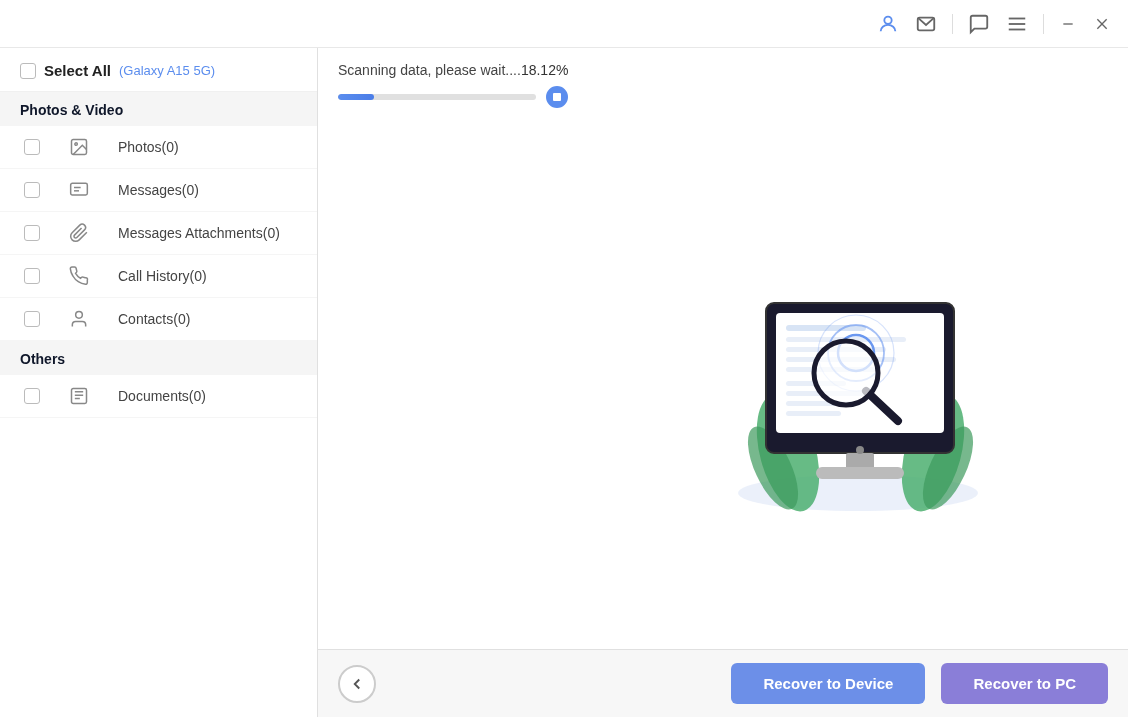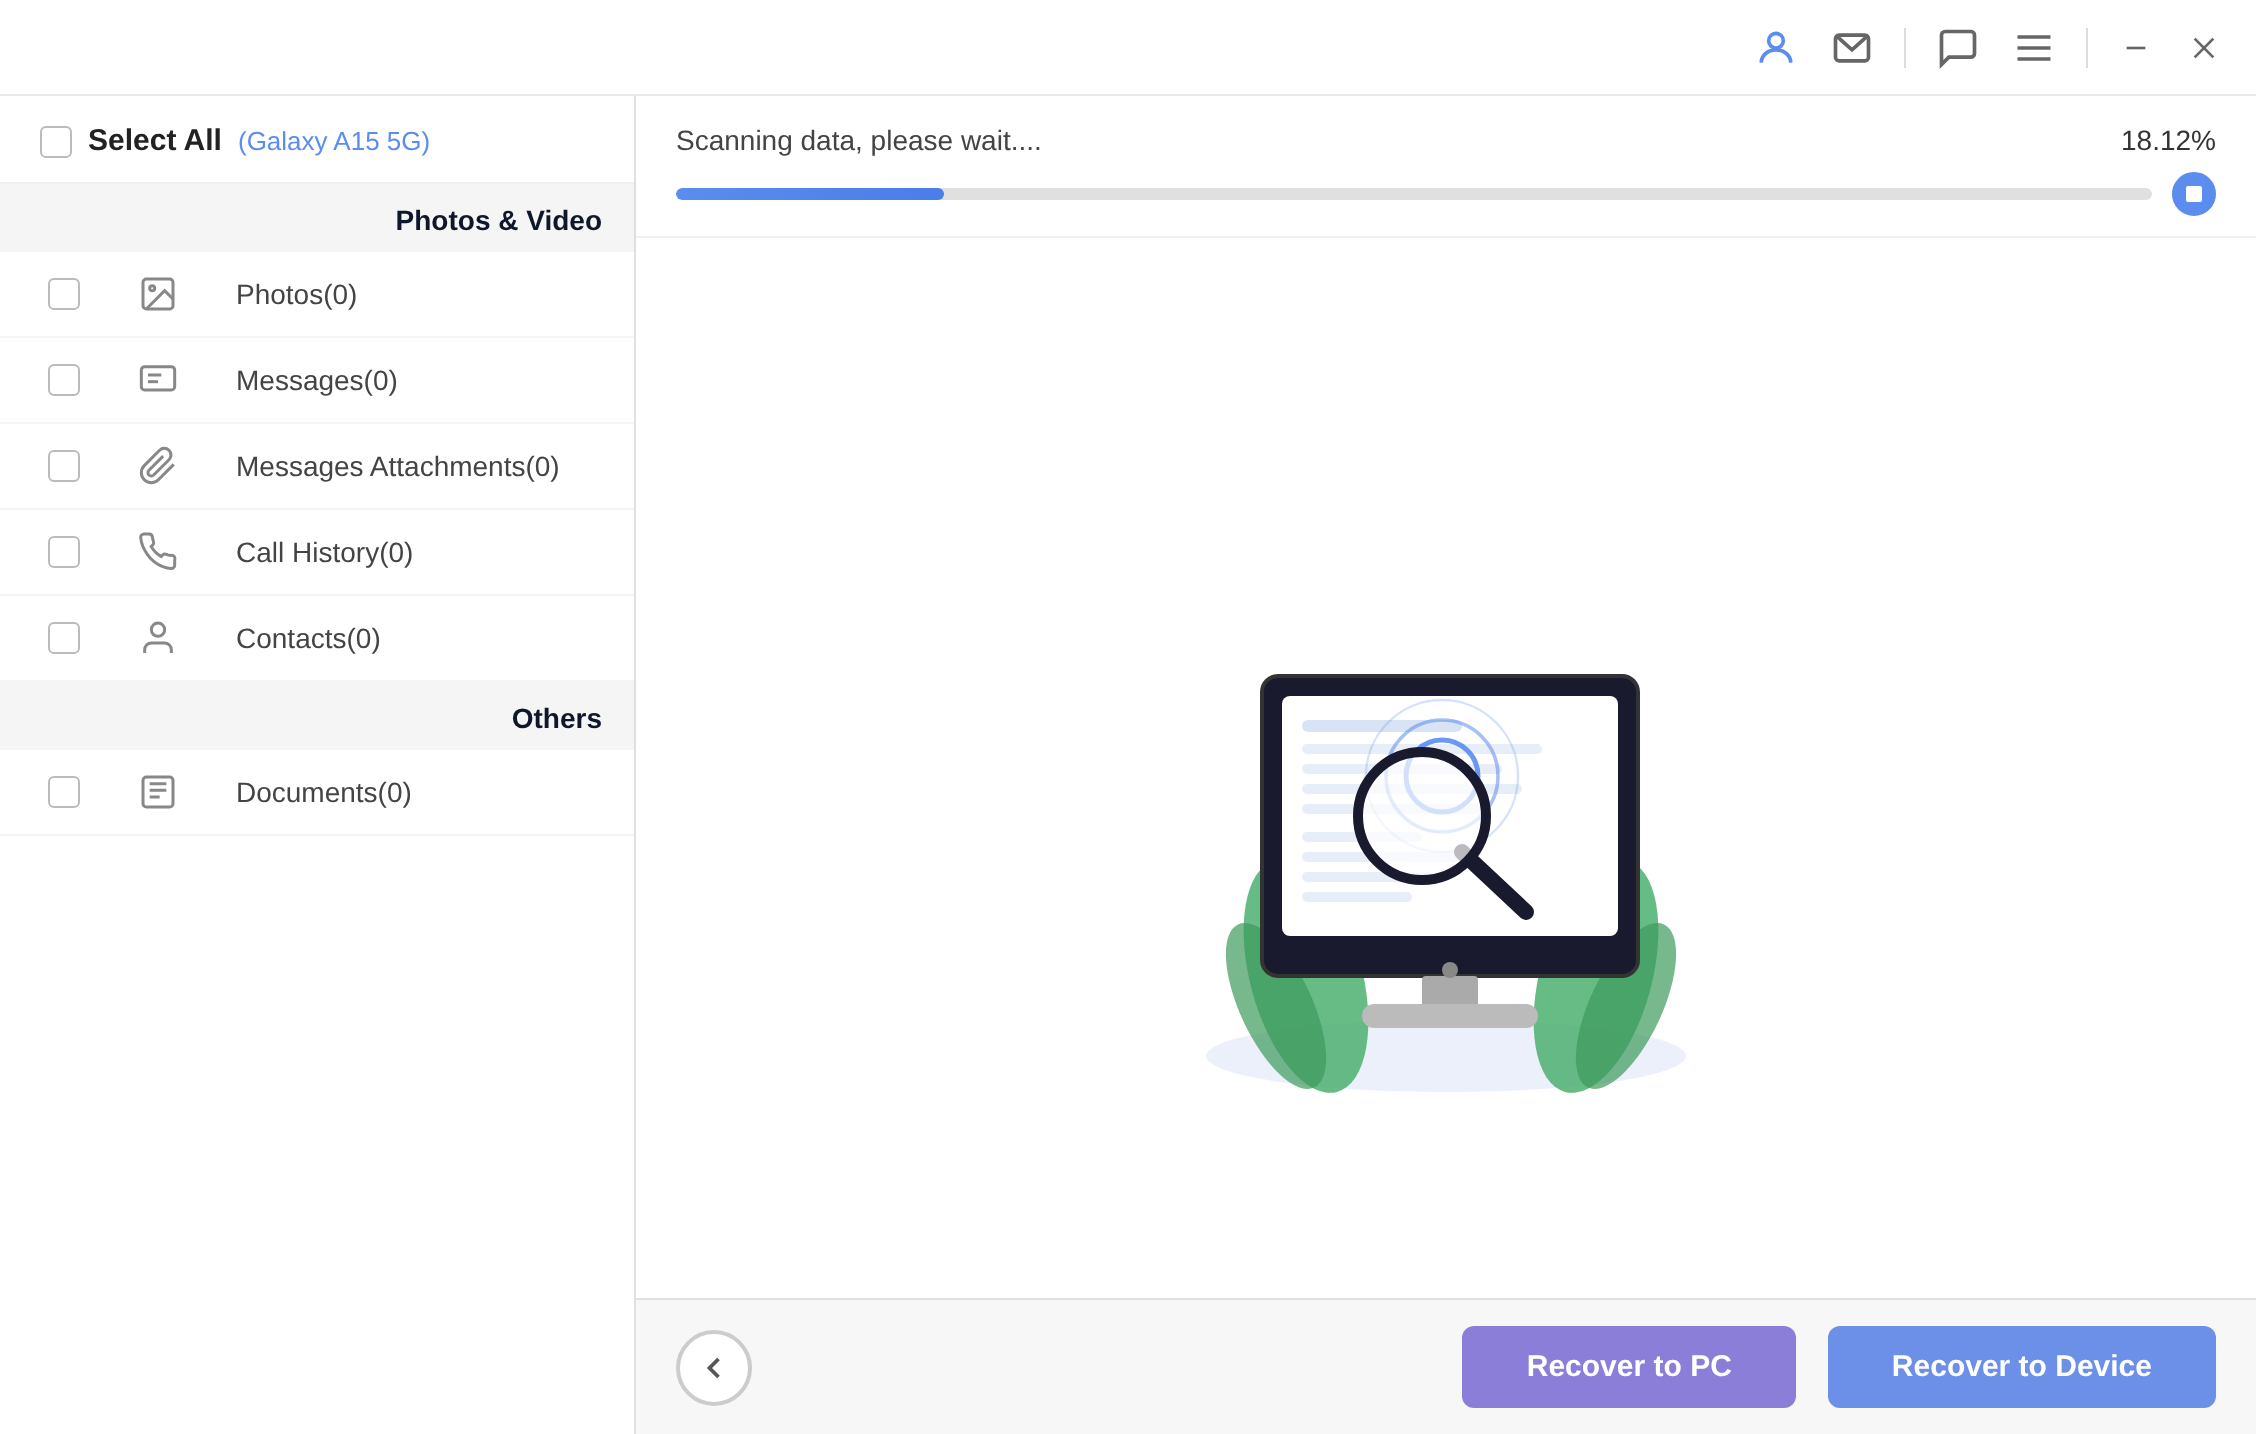--- a/index.html
+++ b/index.html
@@ -65,21 +65,20 @@
     }
 
     
     .sidebar {
       width: 318px;
       min-width: 318px;
       background: #fff;
       border-right: 1px solid #e0e0e0;
       overflow-y: auto;
       padding-bottom: 80px;
-      text-align: right;
     }
 
     .select-all-row {
       display: flex;
       align-items: center;
       gap: 8px;
       padding: 14px 16px 12px 20px;
       border-bottom: 1px solid #f0f0f0;
     }
     .select-all-label {
@@ -134,21 +133,21 @@
       cursor: pointer;
       display: flex;
       align-items: center;
       justify-content: center;
     }
 
     
     .content-area {
       flex: 1;
       display: flex;
-      flex-direction: column;
+      flex-direction: row;
       position: relative;
     }
 
     
     .progress-area {
       padding: 14px 20px 10px 20px;
       border-bottom: 1px solid #f0f0f0;
     }
     .progress-header {
       display: flex;
@@ -451,19 +450,19 @@
       </svg>
     </div>
 
     <div class="bottom-bar">
       <button class="back-btn">
         <svg viewBox="0 0 24 24" width="18" height="18" fill="none" stroke="#555" stroke-width="2.5">
           <polyline points="15,18 9,12 15,6"></polyline>
         </svg>
       </button>
       <div class="spacer"></div>
+      <button class="action-btn btn-primary">Recover to Device</button>
       <button class="action-btn btn-secondary">Recover to PC</button>
-      <button class="action-btn btn-primary">Recover to Device</button>
     </div>
 
   </div>
 
 </div>
 
 </body></html>

